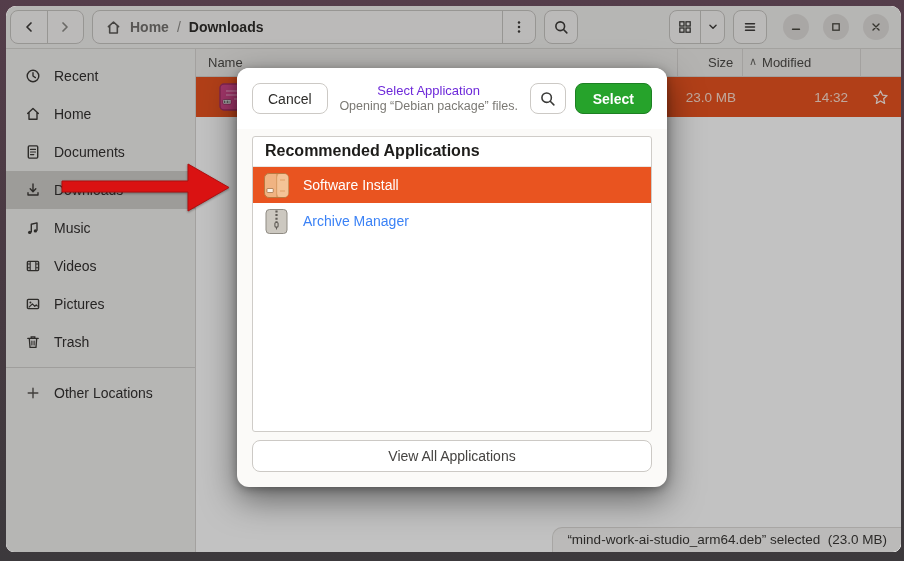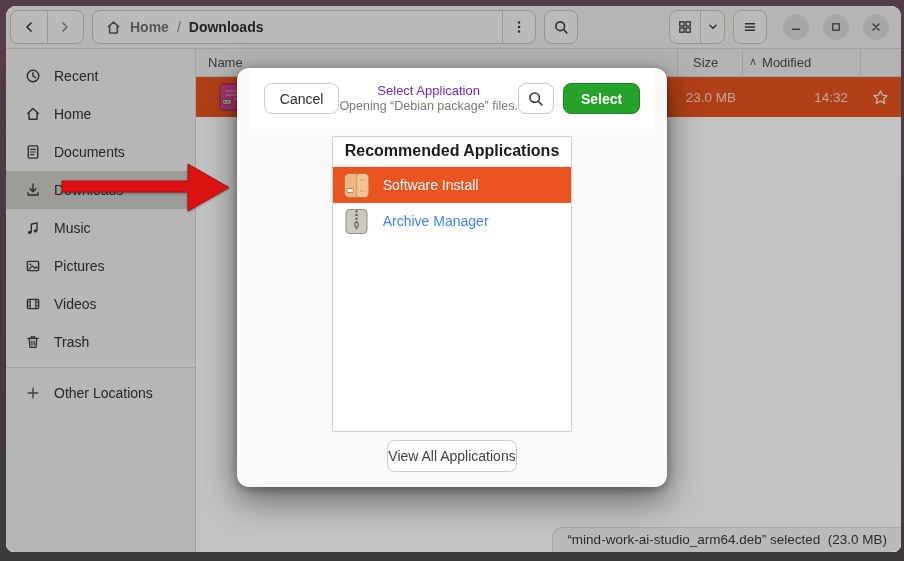--- a/index.html
+++ b/index.html
@@ -60,41 +60,41 @@
   .side-sep{height:1px;background:#d2d0cd;margin:6px 0;}
 
   .content{flex:1;background:#ffffff;display:flex;flex-direction:column;min-width:0;}
   .list-header{height:28px;display:flex;background:#edecE9;border-bottom:1px solid #d6d4d1;
     font-size:13px;font-weight:400;color:#4c4a47;align-items:center;}
   .col-name{flex:1;padding-left:12px;display:flex;align-items:center;gap:10px;min-width:0;}
   .col-size{width:65px;flex:none;}
   .col-mod{width:118px;flex:none;}
   .col-star{width:41px;flex:none;display:flex;align-items:center;justify-content:center;}
   .list-header .col-size,.list-header .col-mod,.list-header .col-star{border-left:1px solid #d6d4d1;height:100%;display:flex;align-items:center;}
-  .list-header .col-size{padding-left:15px;}
+  .list-header .col-size{padding-left:30px;}
   .list-header .col-mod{padding-left:6px;gap:5px;}
   .sort-caret{font-size:11px;color:#6b6966;transform:translateY(-1px);}
   .file-row{height:40px;display:flex;align-items:center;background:var(--accent-orange);
     color:rgba(255,239,230,.88);font-size:13.5px;}
   .file-row .col-size{text-align:right;padding-right:6px;}
   .file-row .col-mod{text-align:right;padding-right:12px;}
   .file-row .fname{white-space:nowrap;overflow:hidden;color:#fff;}
   .file-icon{width:32px;height:32px;flex:none;margin-left:8px;}
 
   .status-pill{
     position:absolute;right:0;bottom:0;z-index:5;background:#f6f5f3;border-radius:10px 0 0 0;
     padding:4px 14px 5px 14px;font-size:13.5px;color:#3a3836;white-space:pre;
     border-top:1px solid #dddbd8;border-left:1px solid #dddbd8;
   }
 
   
   .dialog{
     position:absolute;left:237px;top:68px;width:430px;height:419px;z-index:40;
     background:#fbfaf8;border-radius:12px;box-shadow:0 12px 34px rgba(0,0,0,.5),0 2px 8px rgba(0,0,0,.3);
-    display:flex;flex-direction:column;overflow:hidden;align-items:center;
+    display:flex;flex-direction:column;overflow:hidden;
   }
   .dlg-header{height:61px;background:#ffffff;display:flex;align-items:center;padding:0 15px;flex:none;}
   .dlg-btn{height:31px;border-radius:8px;border:1px solid #ccc9c5;background:#fff;
     font-family:inherit;font-size:14px;color:#2e2d2b;display:flex;align-items:center;justify-content:center;}
   .cancel-btn{padding:0 15px;font-weight:500;}
   .dlg-title-block{flex:1;text-align:center;line-height:1.25;min-width:0;}
   .dlg-title{font-size:13px;font-weight:400;color:#6d28d9;}
   .dlg-subtitle{font-size:12.5px;color:#7b7974;}
   .dlg-search{width:36px;margin-right:9px;}
   .select-btn{padding:6px 17px;background:var(--select-green);border:1px solid #1d8023;color:#fff;font-weight:600;}
@@ -273,34 +273,34 @@
               <circle cx="4.7" cy="12.4" r="1.7" fill="#3c3a37"></circle>
               <circle cx="10.4" cy="10.9" r="1.7" fill="#3c3a37"></circle>
             </svg>
           </span>
         <span class="lbl">Music</span>
       </div>
       <div class="side-item">
         <span>
             <svg width="16" height="16" viewBox="0 0 16 16">
               <rect x="2.4" y="3.4" width="11.2" height="9.2" rx="1" fill="none" stroke="#3c3a37" stroke-width="1.4"></rect>
+              <path d="M5.2 3.4 V12.6 M10.8 3.4 V12.6 M2.4 6 H5.2 M2.4 9.8 H5.2 M10.8 6 H13.6 M10.8 9.8 H13.6" stroke="#3c3a37" stroke-width="1.1"></path>
+            </svg>
+          </span>
+        <span class="lbl">Videos</span>
+      </div>
+      <div class="side-item">
+        <span>
+            <svg width="16" height="16" viewBox="0 0 16 16">
+              <rect x="2.4" y="3.4" width="11.2" height="9.2" rx="1" fill="none" stroke="#3c3a37" stroke-width="1.4"></rect>
               <circle cx="5.4" cy="6.4" r="1" fill="#3c3a37"></circle>
               <path d="M3.8 11.4 L7.4 7.9 L9.8 10.3 L11.2 8.9 L12.6 10.3" fill="none" stroke="#3c3a37" stroke-width="1.2" stroke-linejoin="round"></path>
             </svg>
           </span>
         <span class="lbl">Pictures</span>
-      </div>
-      <div class="side-item">
-        <span>
-            <svg width="16" height="16" viewBox="0 0 16 16">
-              <rect x="2.4" y="3.4" width="11.2" height="9.2" rx="1" fill="none" stroke="#3c3a37" stroke-width="1.4"></rect>
-              <path d="M5.2 3.4 V12.6 M10.8 3.4 V12.6 M2.4 6 H5.2 M2.4 9.8 H5.2 M10.8 6 H13.6 M10.8 9.8 H13.6" stroke="#3c3a37" stroke-width="1.1"></path>
-            </svg>
-          </span>
-        <span class="lbl">Videos</span>
       </div>
       <div class="side-item">
         <span>
             <svg width="16" height="16" viewBox="0 0 16 16">
               <path d="M2.8 4.4 H13.2 M6.2 4.4 V2.9 H9.8 V4.4" fill="none" stroke="#3c3a37" stroke-width="1.3" stroke-linecap="round"></path>
               <path d="M4.3 4.4 L5 13.4 H11 L11.7 4.4" fill="none" stroke="#3c3a37" stroke-width="1.3" stroke-linejoin="round"></path>
               <path d="M6.9 7 V11 M9.1 7 V11" stroke="#3c3a37" stroke-width="1.1" stroke-linecap="round"></path>
             </svg>
           </span>
         <span class="lbl">Trash</span>

